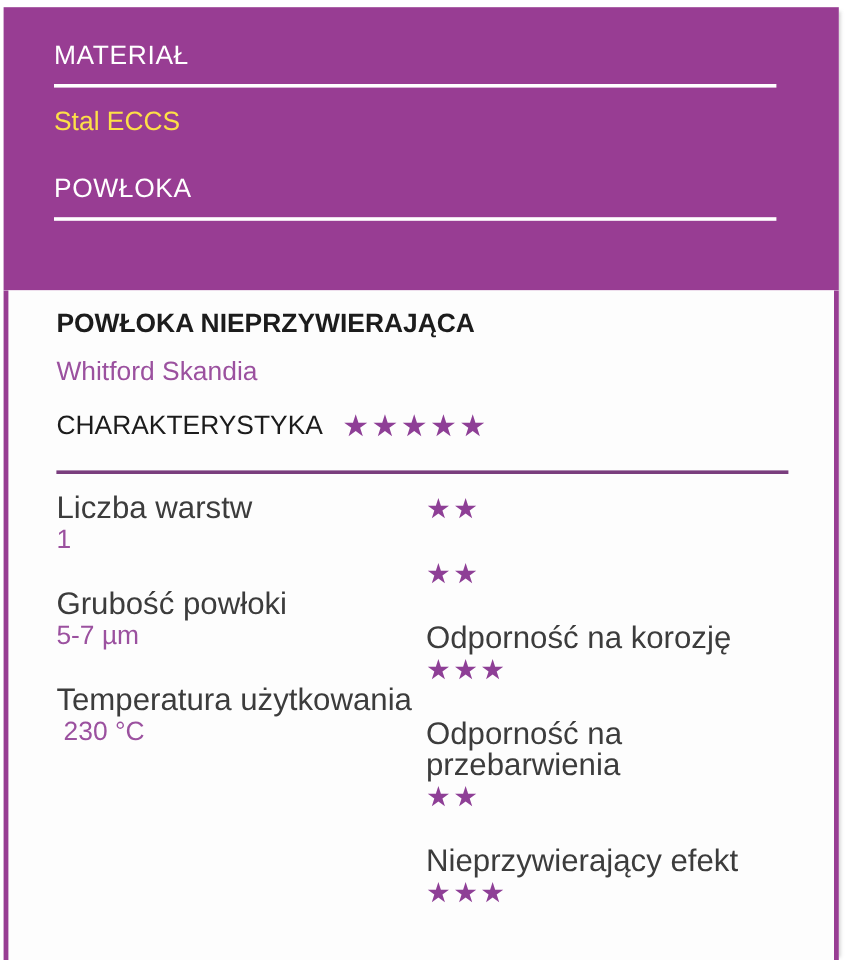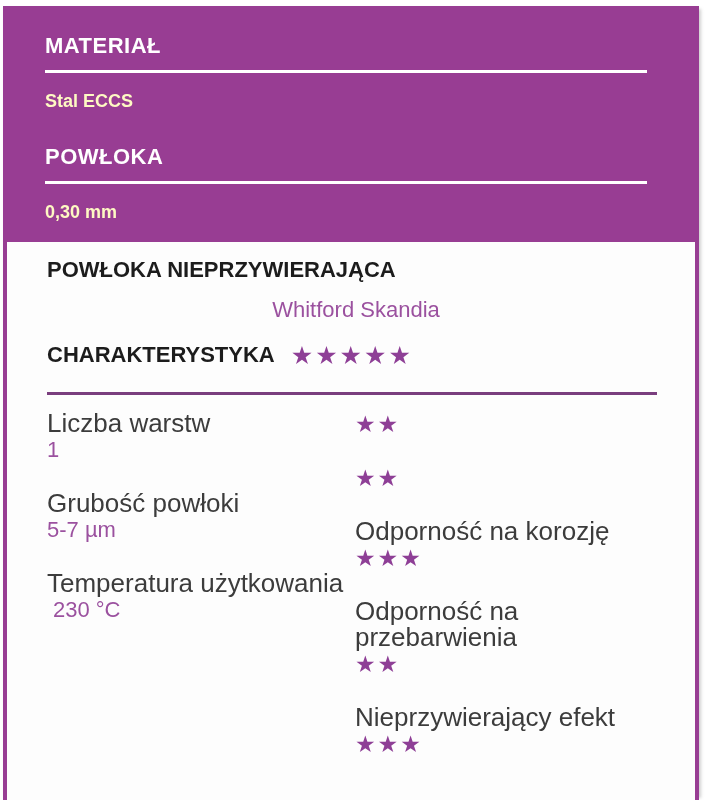--- a/index.html
+++ b/index.html
@@ -26,36 +26,35 @@
   
   .top-block {
     box-sizing: border-box;
     width: 696px;
     height: 236px;
     background: #983D93;
     padding: 28px 52px 0 42px;
   }
   .spec-label {
     font-size: 22px;
-    font-weight: bold;
+    font-weight: normal;
     color: #ffffff;
     line-height: 24px;
     letter-spacing: 0.5px;
   }
   .rule-white {
     height: 3px;
     background: #ffffff;
     margin-top: 12px;
     margin-bottom: 15px;
   }
   .spec-value {
-    font-size: 18px;
-    color: #fef9c3;
+    font-size: 22px;
+    color: #fde047;
     line-height: 26px;
-    font-weight: bold;
   }
   .spec + .spec { margin-top: 31px; }
   
   .bottom-block {
     box-sizing: border-box;
     width: 696px;
     height: 671px;
     background: #fdfdfd;
     border-left: 4px solid #983D93;
     border-right: 4px solid #983D93;
@@ -66,31 +65,30 @@
     font-size: 22px;
     font-weight: bold;
     color: #1C1C1C;
     line-height: 24px;
   }
   .coating-brand {
     margin-top: 16px;
     font-size: 22px;
     color: #9B519F;
     line-height: 24px;
-    text-align: center;
   }
   .char-row {
     margin-top: 20px;
     display: flex;
     align-items: center;
     gap: 16px;
   }
   .char-label {
     font-size: 22px;
-    font-weight: bold;
+    font-weight: normal;
     color: #1C1C1C;
     line-height: 26px;
   }
   .stars {
     color: #8E3F96;
     font-size: 23px;
     letter-spacing: 2px;
     line-height: 26px;
     white-space: nowrap;
   }
@@ -129,21 +127,20 @@
 
     <div class="top-block">
       <div class="spec">
         <div class="spec-label">MATERIAŁ</div>
         <div class="rule-white"></div>
         <div class="spec-value">Stal ECCS</div>
       </div>
       <div class="spec">
         <div class="spec-label">POWŁOKA</div>
         <div class="rule-white"></div>
-        <div class="spec-value">0,30 mm</div>
       </div>
     </div>
 
     <div class="bottom-block">
       <div class="coating-title">POWŁOKA NIEPRZYWIERAJĄCA</div>
       <div class="coating-brand">Whitford Skandia</div>
 
       <div class="char-row">
         <span class="char-label">CHARAKTERYSTYKA</span>
         <span class="stars big">★★★★★</span>

